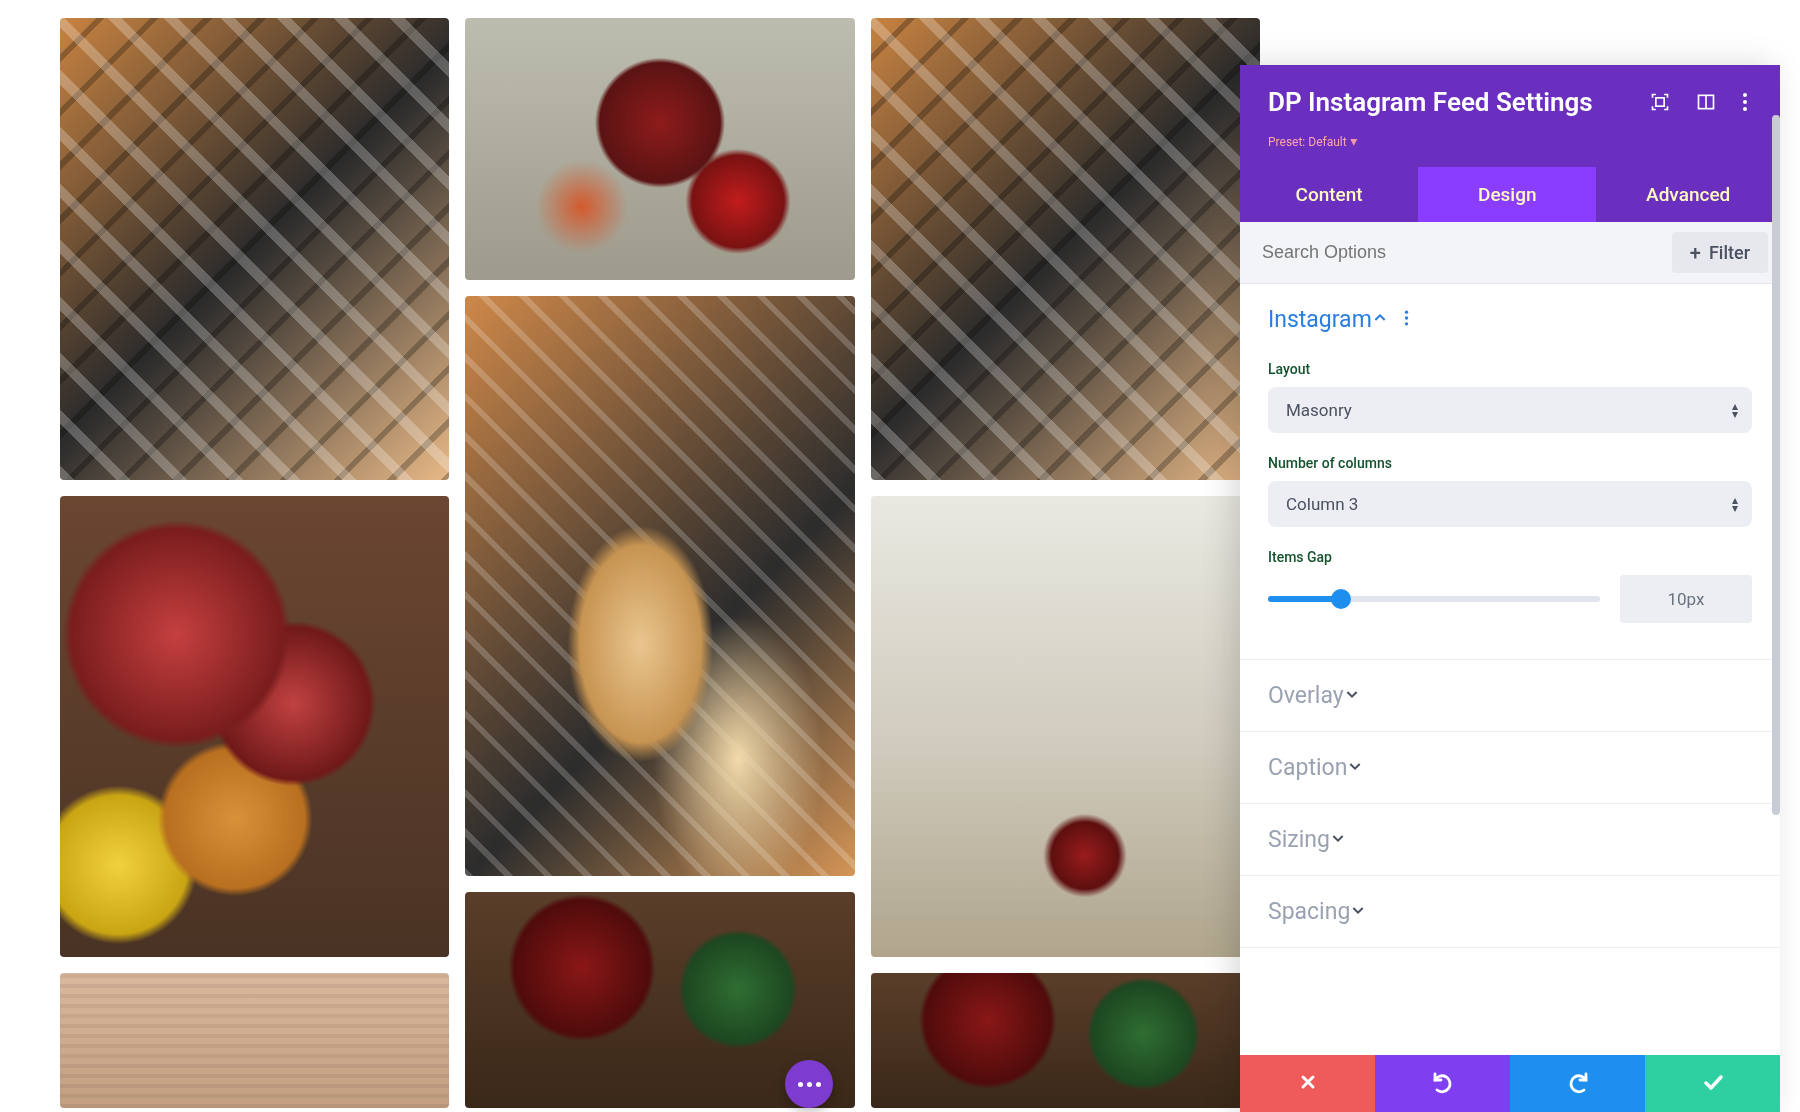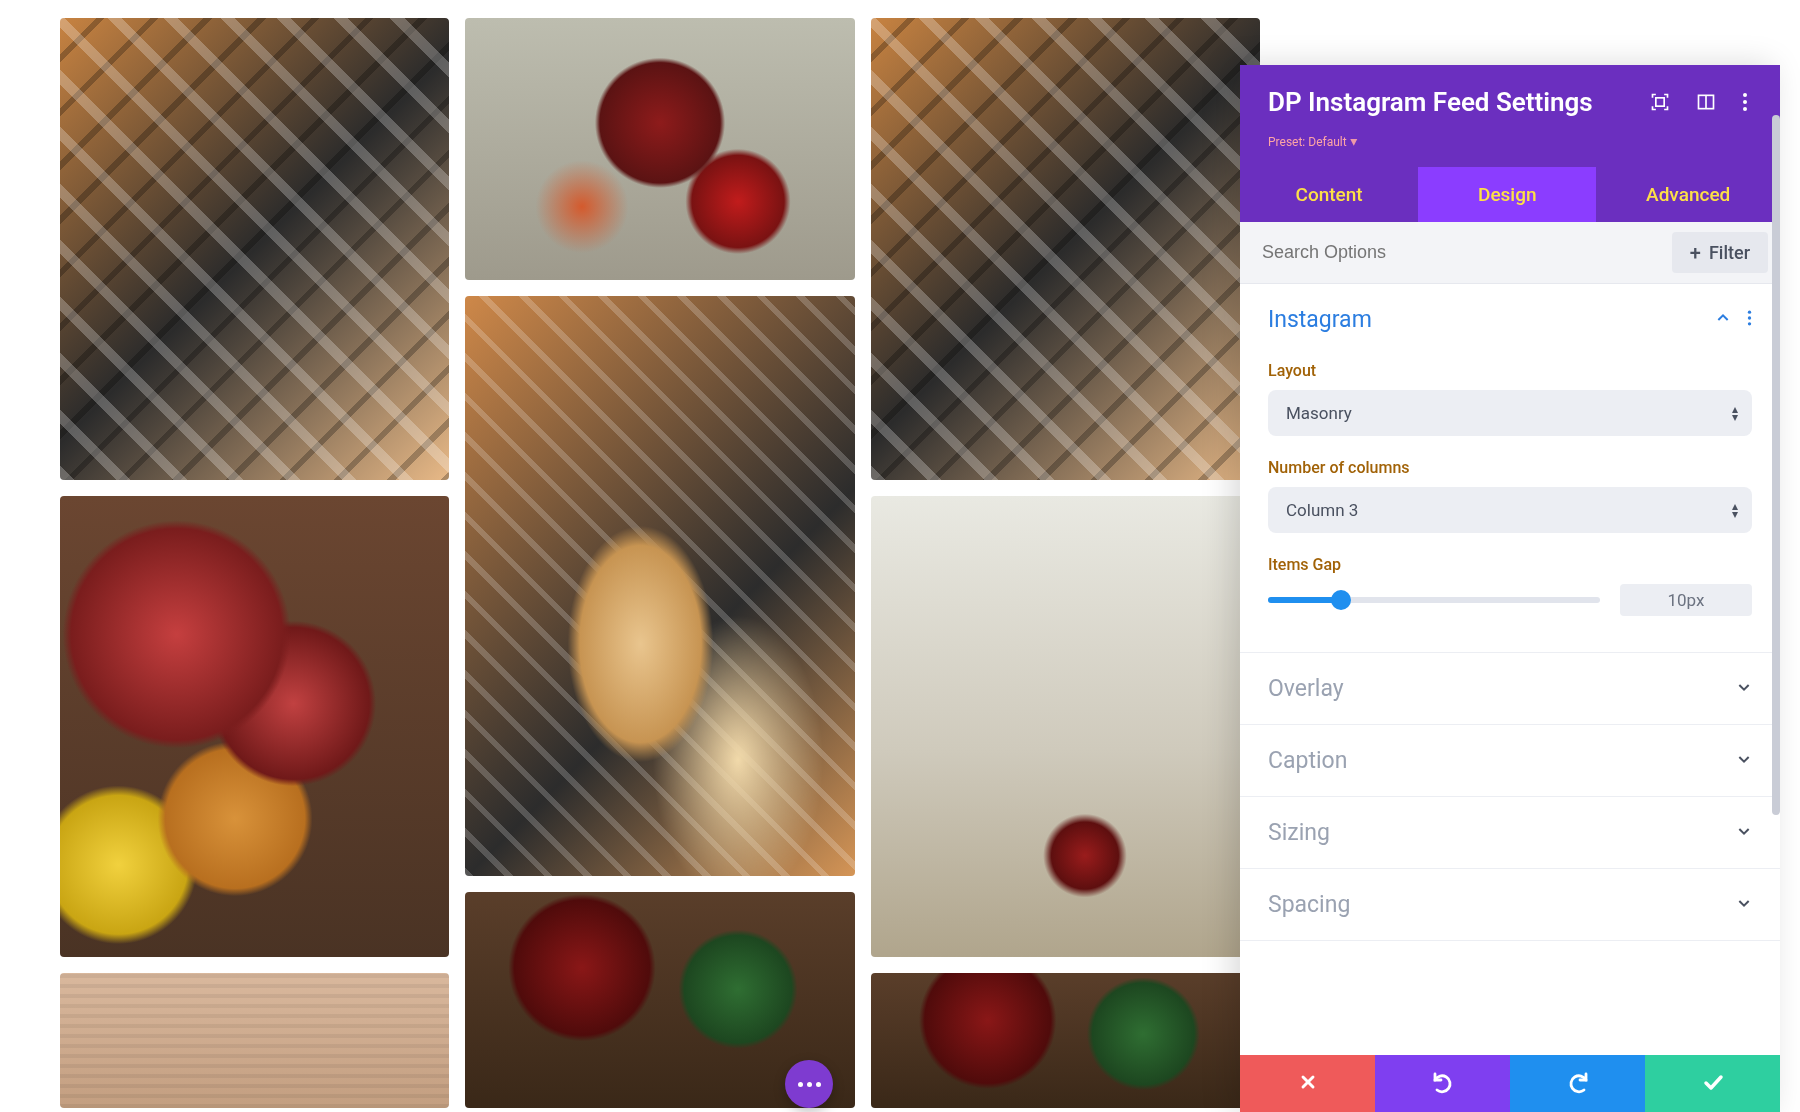--- a/index.html
+++ b/index.html
@@ -132,21 +132,21 @@
   }
   .preset .caret::after { content: " ▾"; font-size: 14px; opacity: 0.9; }
 
   .tabs {
     background: #8b3dff;
     display: flex;
   }
   .tab {
     padding: 16px 0;
     text-align: center;
-    color: #fde047;
+    color: #fef9c3;
     font-size: 19px;
     font-weight: 500;
     cursor: pointer;
   }
   .tab.inactive { background: #6b2fbf; }
   .tab:nth-child(1) { width: 33%; }
   .tab:nth-child(2) { width: 33%; }
   .tab:nth-child(3) { width: 34%; }
 
   .search-row {
@@ -182,21 +182,21 @@
     overflow-y: auto;
     padding: 0 0 10px 0;
   }
 
   .section {
     border-bottom: 1px solid #eceef3;
   }
   .section-head {
     display: flex;
     align-items: center;
-    justify-content: space-between;
+    justify-content: flex-start;
     padding: 22px 28px;
     cursor: pointer;
   }
   .section-title {
     font-size: 23px;
     font-weight: 400;
     color: #9aa2b1;
   }
   .section.expanded .section-title {
     color: #2b7de0;
@@ -206,22 +206,22 @@
   }
   .chev { color: #2b7de0; }
   .section.collapsed .chev { color: #4a5160; }
   .kebab { color: #2b7de0; }
 
   .section-content {
     padding: 0 28px 26px 28px;
   }
 
   .field-label {
-    font-size: 16px;
-    color: #a16207;
+    font-size: 14px;
+    color: #14532d;
     font-weight: 500;
     margin-top: 6px;
     margin-bottom: 10px;
   }
   .select {
     background: #eceef3;
     border-radius: 8px;
     position: relative;
     height: 46px;
     display: flex;
@@ -275,21 +275,21 @@
     position: absolute;
     left: 22%;
     top: 50%;
     width: 20px; height: 20px;
     border-radius: 50%;
     background: #1f8fef;
     transform: translate(-50%, -50%);
   }
   .slider-value {
     width: 132px;
-    height: 32px;
+    height: 48px;
     background: #eceef3;
     border-radius: 4px;
     display: flex;
     align-items: center;
     justify-content: center;
     color: #6b7280;
     font-size: 17px;
   }
 
   

